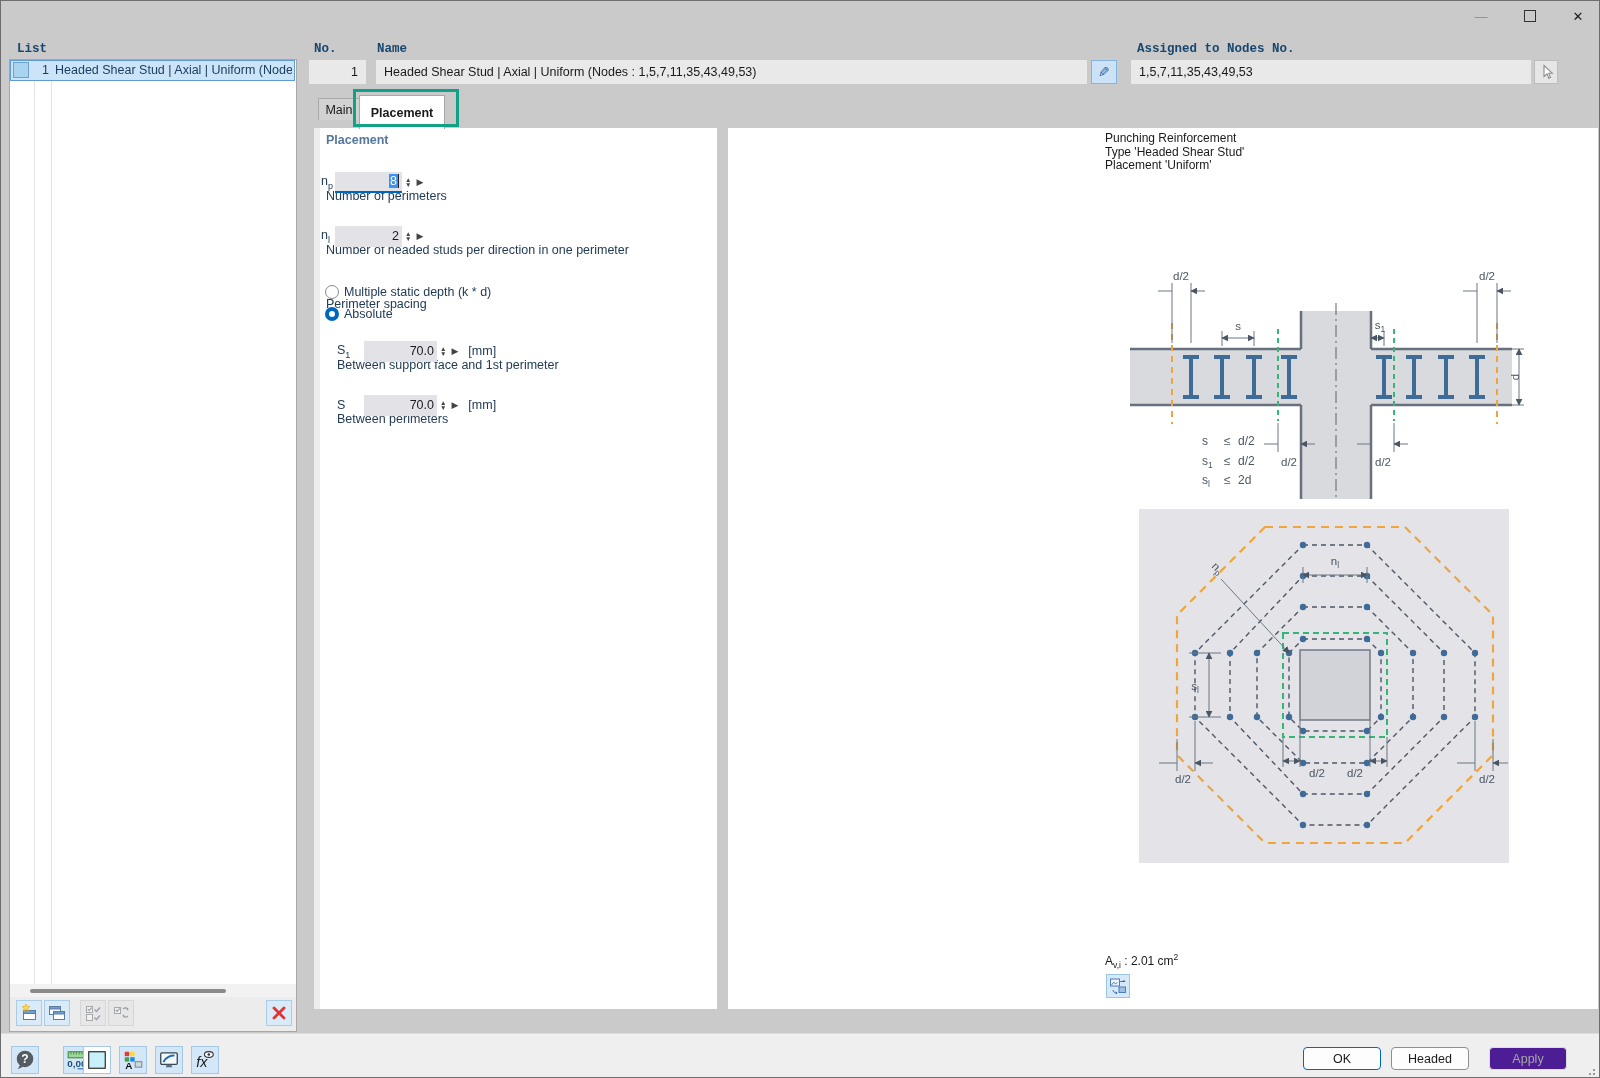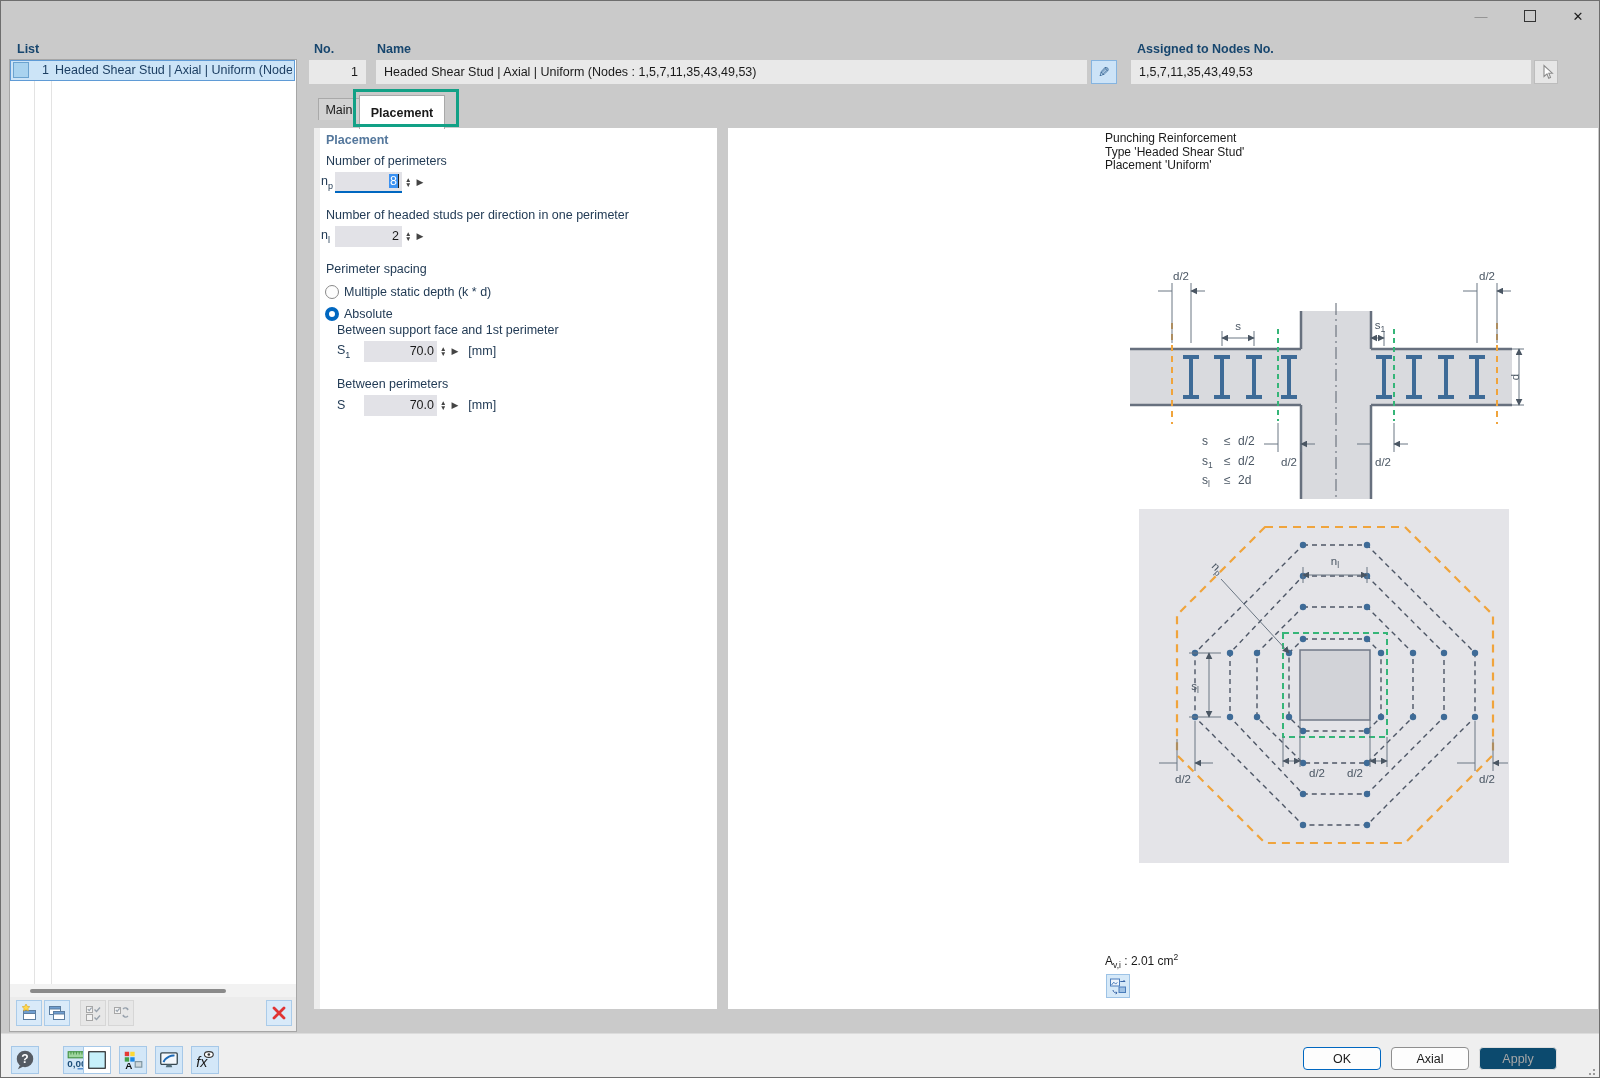--- a/index.html
+++ b/index.html
@@ -6,21 +6,21 @@
   body{font-family:"Liberation Sans",sans-serif;background:#9a9a9a;}
   .win{position:relative;width:1600px;height:1078px;background:#cacaca;border:1px solid #6e6e6e;box-sizing:border-box;overflow:hidden;}
   .abs{position:absolute;}
   
   .titlebar{position:absolute;left:0;top:0;width:100%;height:30px;background:#f2f1f0;display:flex;align-items:center;}
   .title-text{font-size:12.5px;color:#1a1a1a;margin-left:8px;}
   .winbtn{position:absolute;top:0;width:46px;height:30px;display:flex;align-items:center;justify-content:center;font-size:13px;color:#1a1a1a;}
   .winbtn.min{color:#8f8f8f;}
   .maxbox{width:10px;height:10px;border:1.2px solid #333;}
   
-  .hlbl{font-size:12.5px;font-weight:600;color:#17466e;white-space:nowrap;}
+  .hlbl{font-size:12.5px;font-weight:600;color:#17466e;white-space:nowrap;font-family:Liberation Mono, monospace;}
   .hfield{background:#e9e9e9;height:24px;display:flex;align-items:center;font-size:12.5px;color:#1a1a1a;box-sizing:border-box;padding:0 8px;white-space:nowrap;overflow:hidden;}
   .hfield.num{justify-content:flex-end;}
   .sqbtn{display:flex;align-items:center;justify-content:center;box-sizing:border-box;}
   .edit-btn{background:#cce3f7;border:1px solid #85b4e0;}
   .ptr-btn{background:#e6e6e6;border:1px solid #bdbdbd;}
   
   .list-panel{position:absolute;left:8px;top:58px;width:288px;height:973px;background:#fff;border:1px solid #a6a6a6;box-sizing:border-box;display:flex;flex-direction:column;}
   .list-rows{position:relative;flex:1;overflow:hidden;}
   .colline{position:absolute;top:0;bottom:0;width:1px;background:#e3e3e3;}
   .list-row{position:absolute;left:0px;top:0px;width:285px;height:21px;background:#cce4f7;border:1px solid #5f9bd6;box-sizing:border-box;}
@@ -36,21 +36,21 @@
   
   .tab{position:absolute;box-sizing:border-box;display:flex;align-items:center;justify-content:center;font-size:12.5px;color:#1a1a1a;}
   .tab.inactive{background:#d2d2d2;border:1px solid #a9a9a9;border-bottom:none;top:97px;height:22px;}
   .tab.active{background:#fff;border:1px solid #a9a9a9;border-bottom:none;top:94px;height:34px;font-weight:600;z-index:3;}
   .annot{position:absolute;border:3px solid #12a186;box-sizing:border-box;z-index:9;pointer-events:none;}
   
   .panel{position:absolute;top:127px;height:881px;background:#fff;}
   .gutter{position:absolute;left:0;top:0;width:6px;height:100%;background:#ededed;}
   
   .sect{position:absolute;font-size:12.5px;font-weight:600;color:#54779c;}
-  .flbl{position:absolute;font-size:12.5px;color:#223b55;white-space:nowrap;}
+  .flbl{position:absolute;font-size:12.5px;color:#223b55;white-space:nowrap;margin-top:35px;}
   .frow{position:absolute;display:flex;align-items:center;height:22px;}
   .fsym{font-size:12.5px;color:#223b55;}
   .fsym sub,.row-sub{font-size:9px;}
   .nfield{background:#e2e2e7;height:21px;box-sizing:border-box;display:flex;align-items:center;justify-content:flex-end;padding:0 3px;font-size:12.5px;color:#1a1a1a;}
   .nfield.focus{border-bottom:2px solid #0067c0;}
   .selval{background:#3c92f2;color:#fff;border-right:1px solid #222;padding:0 1px;}
   .spin{display:flex;flex-direction:column;margin-left:3px;line-height:5.5px;}
   .spin span{font-size:6.5px;color:#444;}
   .play{font-size:9px;color:#444;margin-left:5px;}
   .unit{font-size:12.5px;color:#223b55;margin-left:10px;}
@@ -63,21 +63,21 @@
   .area-text{position:absolute;font-size:12px;color:#1a1a1a;}
   .area-text sub{font-size:8.5px;}
   .area-text sup{font-size:8.5px;}
   .pv-btn{position:absolute;width:24px;height:24px;background:#d6e9f8;border:1px solid #9dc3e6;box-sizing:border-box;display:flex;align-items:center;justify-content:center;}
   
   .bottombar{position:absolute;left:0;top:1032px;width:100%;height:46px;background:#efefef;border-top:1px solid #dcdcdc;box-sizing:border-box;}
   .tool{position:absolute;top:12px;width:28px;height:28px;background:#d3e7f8;border:1px solid #a6c8e8;box-sizing:border-box;display:flex;align-items:center;justify-content:center;}
   .tool.white{background:#fff;}
   .btn{position:absolute;top:13px;width:78px;height:23px;border-radius:4px;background:#fdfdfd;border:1px solid #8f8f8f;font-size:12.5px;color:#1a1a1a;display:flex;align-items:center;justify-content:center;box-sizing:border-box;font-family:"Liberation Sans",sans-serif;}
   .btn.primary{border:1px solid #0067c0;}
-  .btn.disabled{background:#0c4a6e;border:1px solid #dedede;color:#a6a6a6;}
+  .btn.disabled{background:#4c1d95;border:1px solid #dedede;color:#a6a6a6;margin-left:10px;}
   .grip{position:absolute;right:4px;bottom:4px;width:10px;height:10px;}
   .grip i{position:absolute;width:2px;height:2px;background:#9a9a9a;}
   svg text{font-family:"Liberation Sans",sans-serif;}
 </style>
 </head>
 <body>
 
 <div class="win">
 
   <div class="winbtn min" style="left:1457px">—</div>
@@ -424,21 +424,21 @@
       </svg>
     </div>
     <div class="tool" style="left:190px">
       <svg width="22" height="22" viewBox="0 0 20 20">
         <ellipse cx="13.5" cy="5" rx="4" ry="2.6" fill="#fff" stroke="#333"></ellipse>
         <circle cx="13.5" cy="5" r="1.2" fill="#333"></circle>
         <text x="2" y="16.5" font-size="13" font-style="italic" font-family="Liberation Serif, serif" fill="#1a1a1a">fx</text>
       </svg>
     </div>
     <div class="btn primary" style="left:1302px">OK</div>
-    <div class="btn" style="left:1390px">Axial</div>
+    <div class="btn" style="left:1390px">Headed</div>
     <div class="btn disabled" style="left:1478px">Apply</div>
     <div class="grip">
       <i style="right:0;bottom:0"></i>
         <i style="right:4px;bottom:0"></i>
         <i style="right:0;bottom:4px"></i>
     </div>
   </div>
 
 </div>
 

